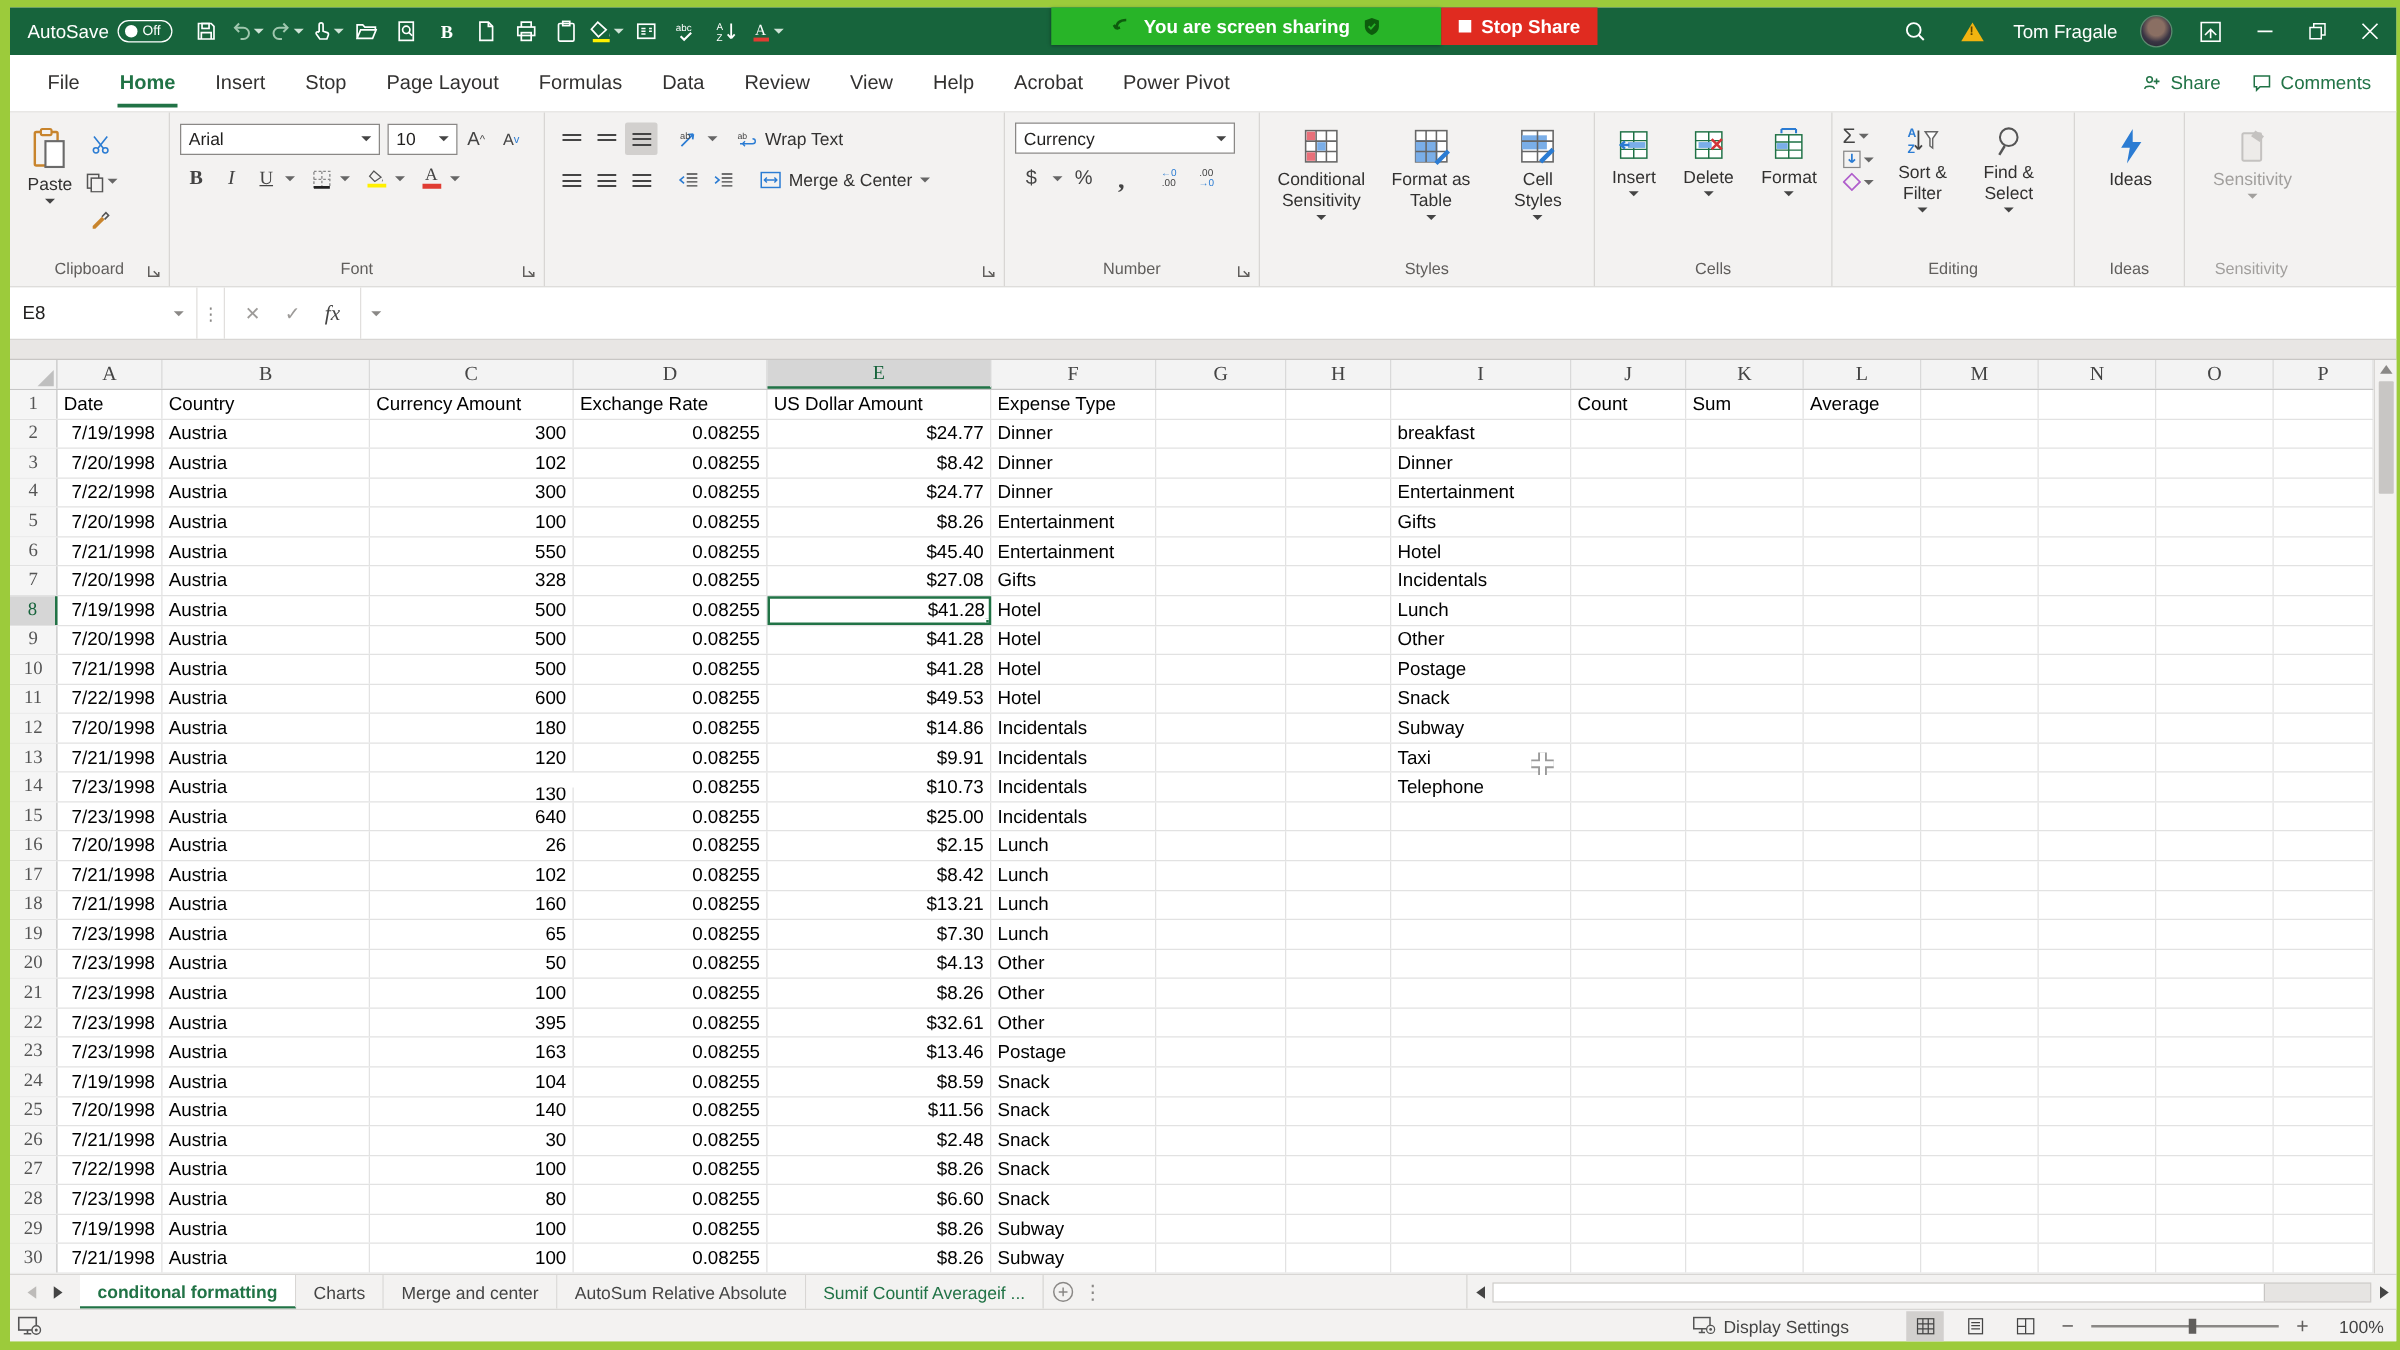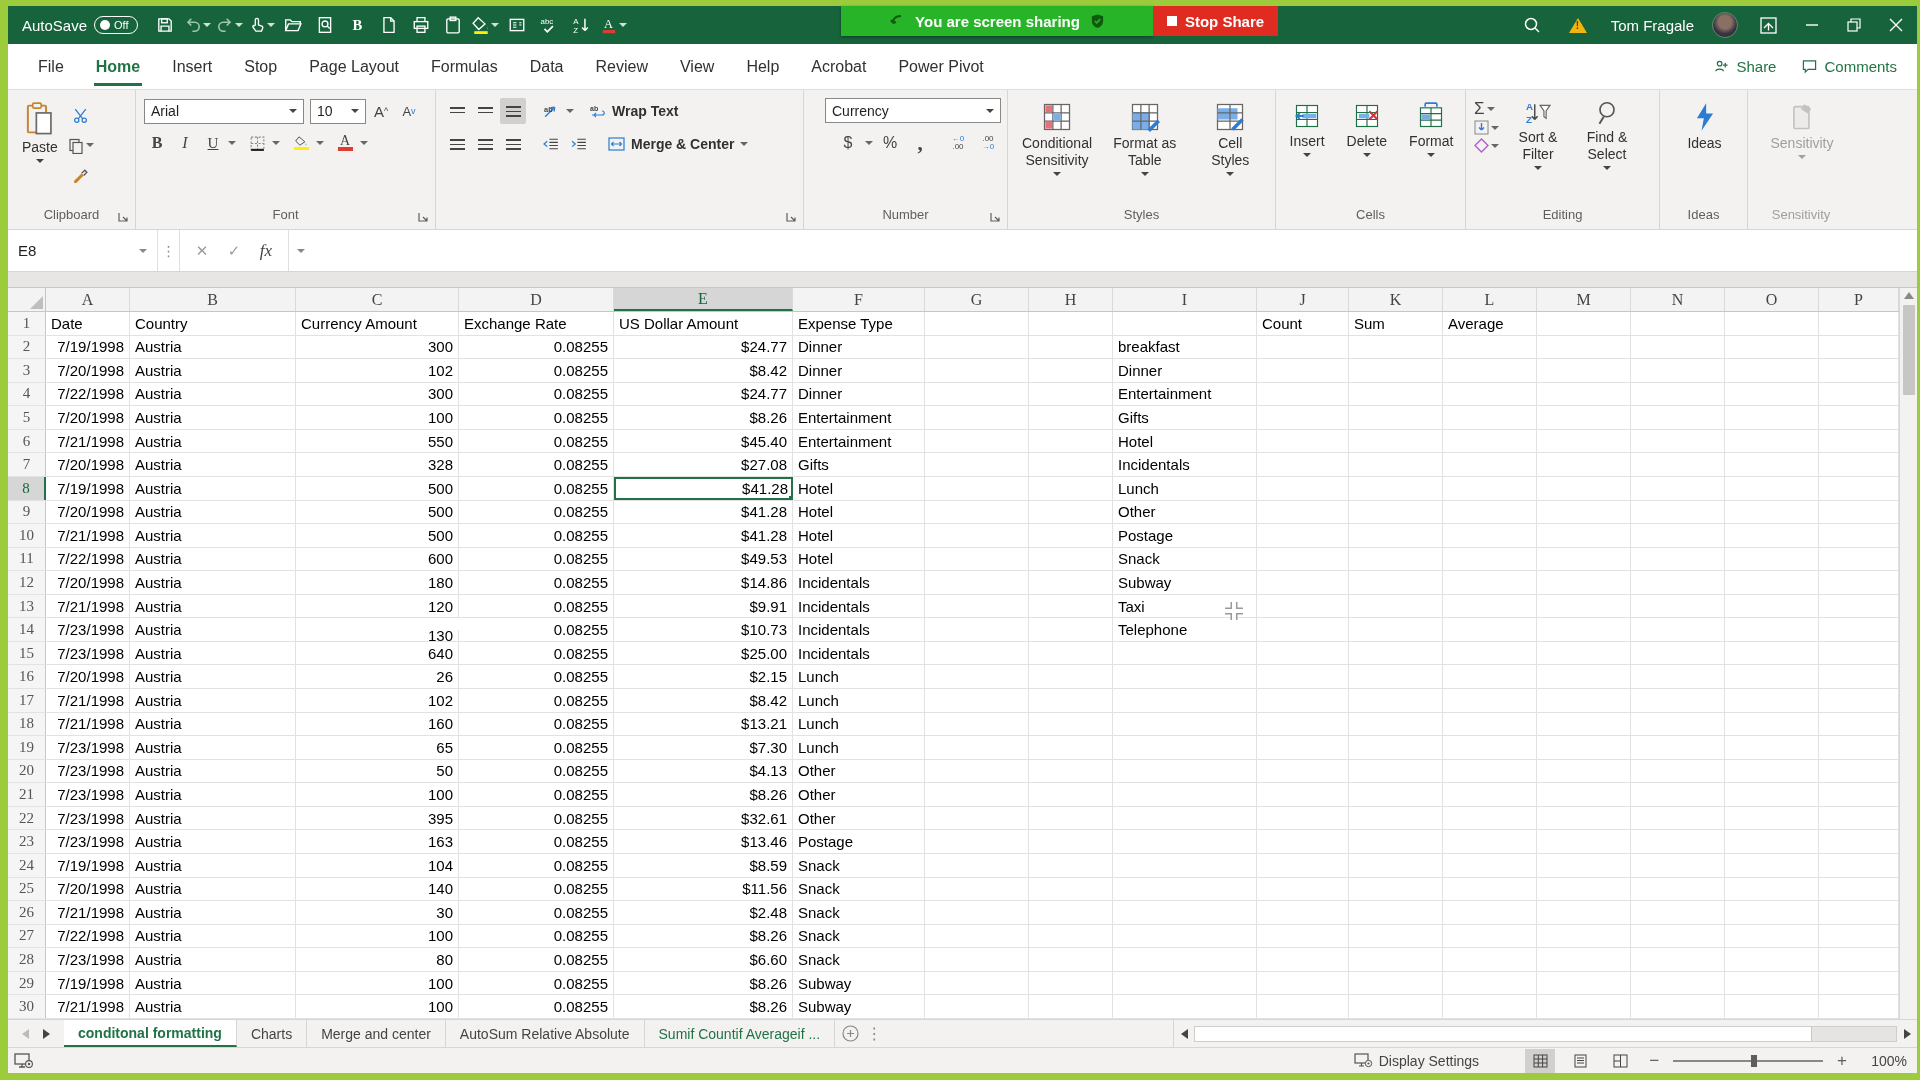--- a/index.html
+++ b/index.html
@@ -407,21 +407,21 @@
       </div>
       <div class="rg-label">Font</div>
       <div class="launcher">
           <svg viewBox="0 0 12 12">
             <path d="M2 2 v8 h8 M6 6 l4 4 M10 6.5 v3.5 h-3.5" stroke-width="1.2"></path>
           </svg>
         </div>
     </div>
 
     <div class="rgroup" style="width:368px;">
-      <div class="rg-body" style="flex-direction:column; gap:7px;font-weight:bold;">
+      <div class="rg-body" style="flex-direction:column; gap:7px;">
         <div class="frow">
           <div class="smicon">
               <span class="lines" style="height:8px;"></span>
             </div>
           <div class="smicon">
               <span class="lines" style="height:8px;"></span>
             </div>
           <div class="smicon sel">
               <span class="lines"></span>
             </div>
@@ -473,21 +473,21 @@
         </div>
       </div>
       <div class="launcher">
           <svg viewBox="0 0 12 12">
             <path d="M2 2 v8 h8 M6 6 l4 4 M10 6.5 v3.5 h-3.5" stroke-width="1.2"></path>
           </svg>
         </div>
     </div>
 
     <div class="rgroup" style="width:204px;">
-      <div class="rg-body" style="flex-direction:column; gap:7px;align-items:flex-end;">
+      <div class="rg-body" style="flex-direction:column; gap:7px;">
         <div class="combo" style="width:176px;">
           <span>Currency</span>
           <span class="caret" style="color:#444;"></span>
         </div>
         <div class="frow" style="gap:4px;">
           <div class="smicon" style="font-size:16px;">$</div>
           <span class="caret" style="color:#666;"></span>
           <div class="smicon" style="font-size:16px;">%</div>
           <div class="smicon" style="font-size:21px; font-weight:bold; font-family:'Liberation Serif',serif;">,</div>
           <div class="smicon" style="margin-left:8px; flex-direction:column; font-size:8px; color:#444; line-height:8px;">

